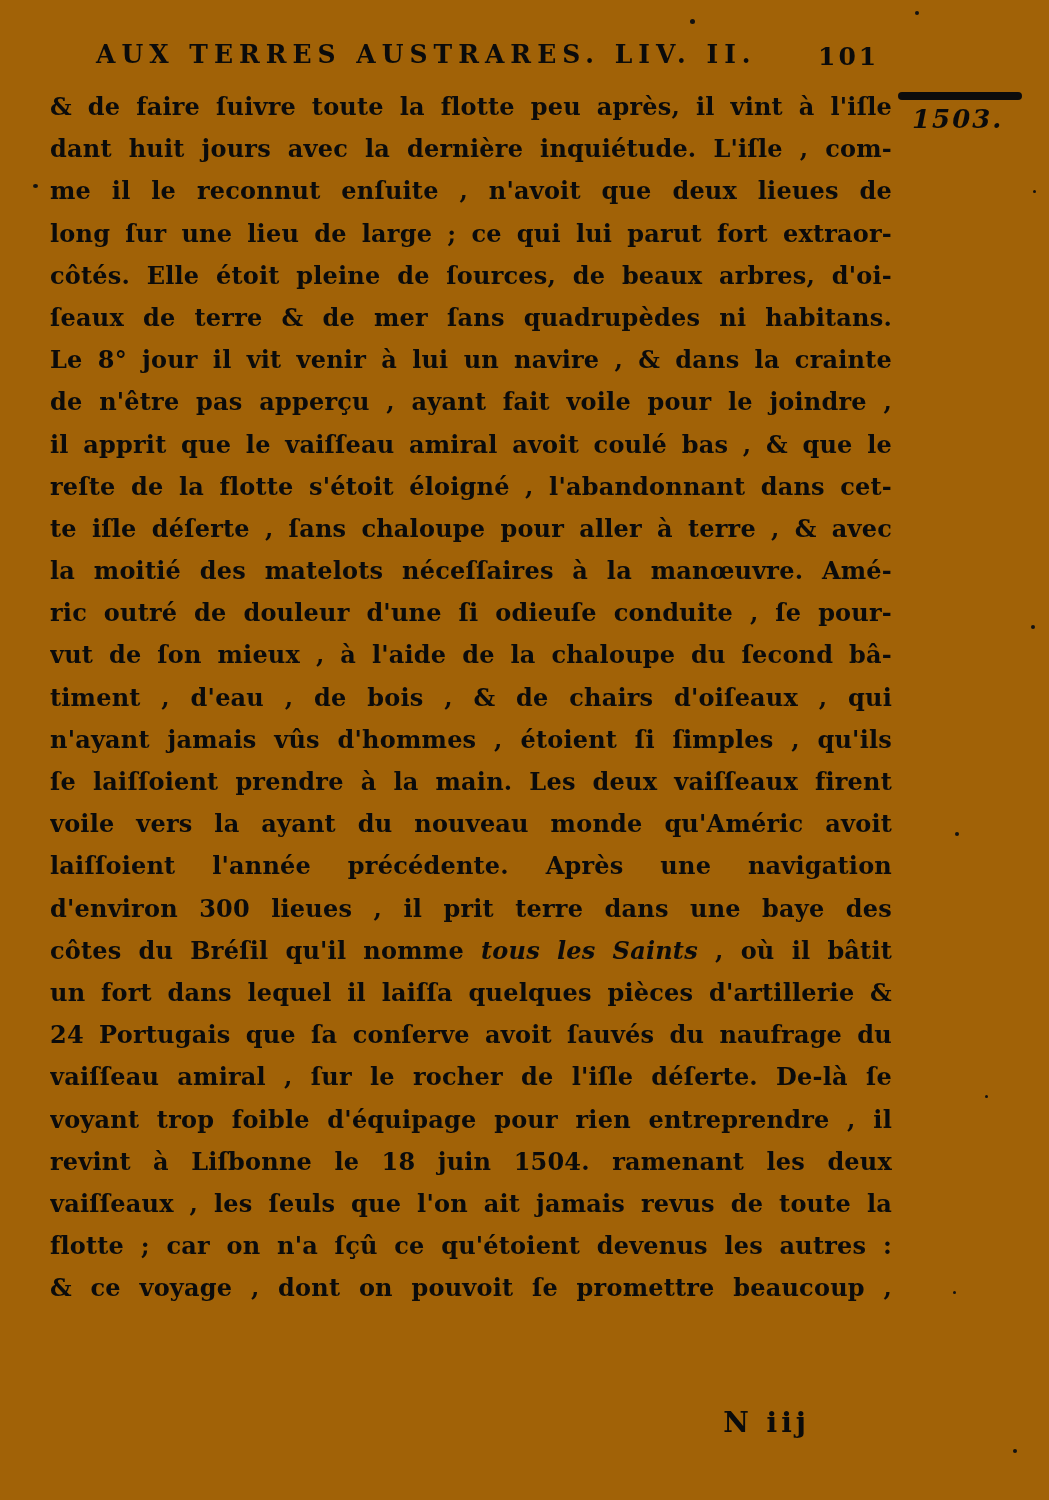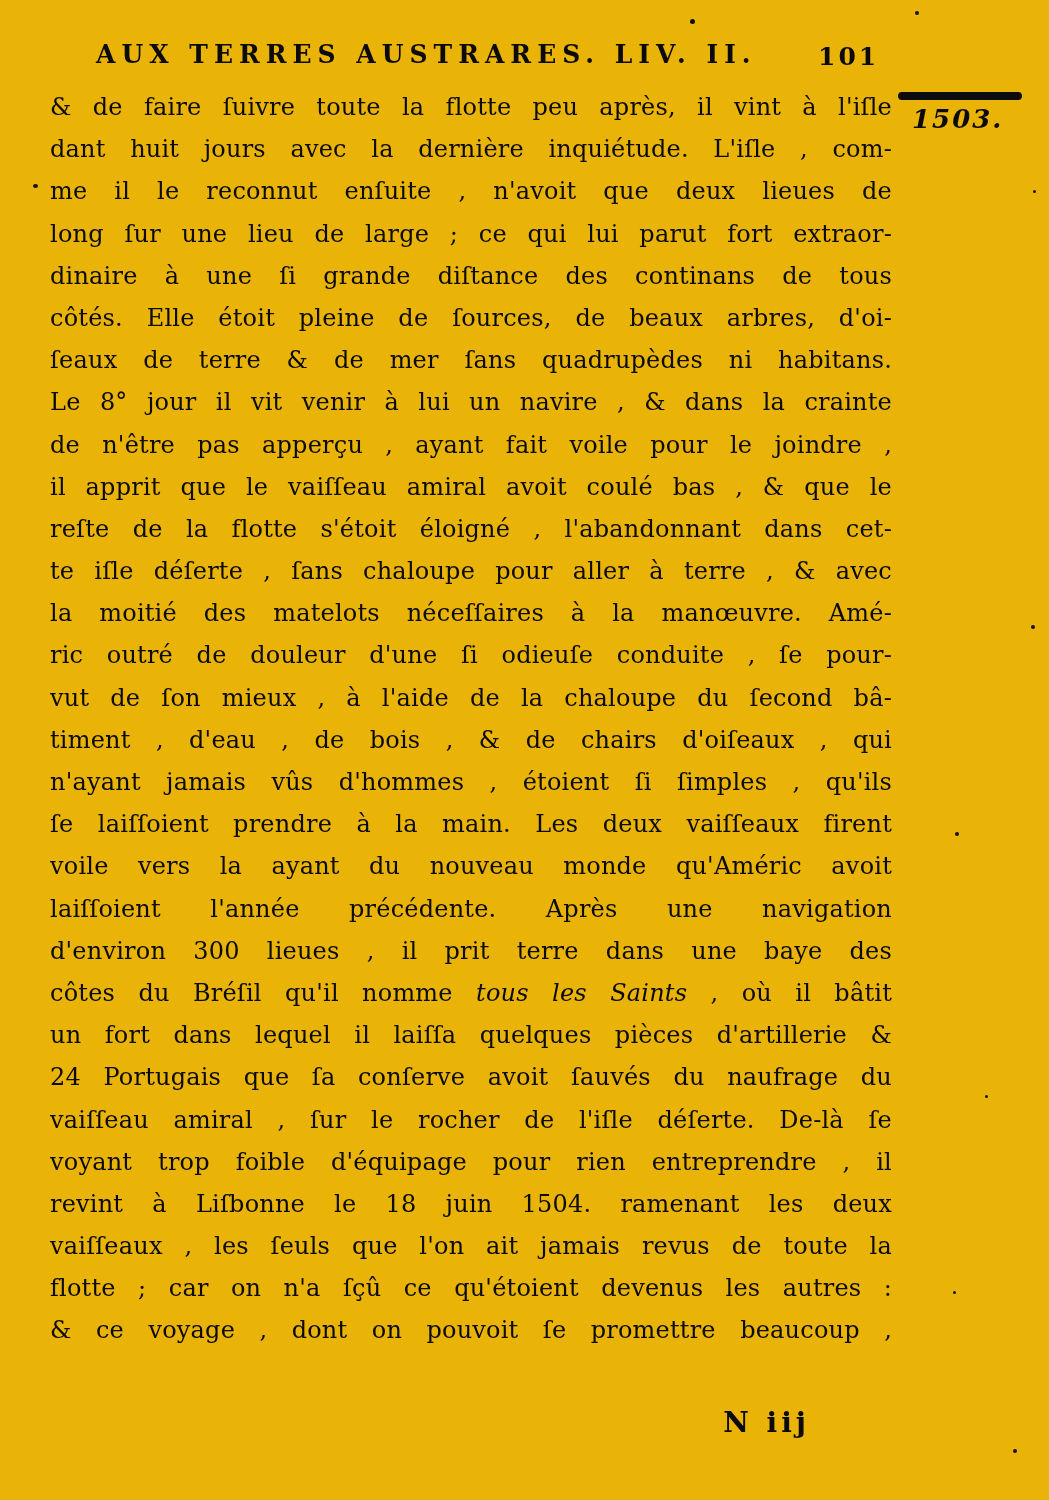--- a/index.html
+++ b/index.html
@@ -4,21 +4,21 @@
 <style>
   html, body {
     margin: 0;
     padding: 0;
     background: #e8e8e8;
   }
   .page {
     position: relative;
     width: 1049px;
     height: 1500px;
-    background: #eab308;
+    background: #a16207;
     overflow: hidden;
     font-family: "DejaVu Serif", "Liberation Serif", serif;
     color: #0b0b0b;
   }
   
   .running-title {
     position: absolute;
     left: 96px;
     top: 40px;
     font-size: 25px;
@@ -59,21 +59,21 @@
   .body-text {
     position: absolute;
     left: 50px;
     top: 86px;
     width: 842px;
   }
   .line {
     height: 42.2px;
     line-height: 42.2px;
     font-size: 24px;
-    font-weight: 400;
+    font-weight: 700;
     letter-spacing: 0.2px;
     text-align: justify;
     text-align-last: justify;
     text-justify: inter-word;
     overflow: hidden;
     white-space: normal;
   }
   .line .italic {
     font-style: italic;
   }
@@ -106,21 +106,20 @@
 
   <div class="margin-rule"></div>
 
   <div class="margin-year">1503.</div>
 
   <div class="body-text" id="body-text">
       <div class="line">&amp; de faire ſuivre toute la flotte peu après, il vint à l'iſle</div>
       <div class="line">dant huit jours avec la dernière inquiétude. L'iſle , com-</div>
       <div class="line">me il le reconnut enſuite , n'avoit que deux lieues de</div>
       <div class="line">long ſur une lieu de large ; ce qui lui parut fort extraor-</div>
-      <div class="line">dinaire à une ſi grande diſtance des continans de tous</div>
       <div class="line">côtés. Elle étoit pleine de ſources, de beaux arbres, d'oi-</div>
       <div class="line">ſeaux de terre &amp; de mer ſans quadrupèdes ni habitans.</div>
       <div class="line">Le 8° jour il vit venir à lui un navire , &amp; dans la crainte</div>
       <div class="line">de n'être pas apperçu , ayant fait voile pour le joindre ,</div>
       <div class="line">il apprit que le vaiſſeau amiral avoit coulé bas , &amp; que le</div>
       <div class="line">reſte de la flotte s'étoit éloigné , l'abandonnant dans cet-</div>
       <div class="line">te iſle déſerte , ſans chaloupe pour aller à terre , &amp; avec</div>
       <div class="line">la moitié des matelots néceſſaires à la manœuvre. Amé-</div>
       <div class="line">ric outré de douleur d'une ſi odieuſe conduite , ſe pour-</div>
       <div class="line">vut de ſon mieux , à l'aide de la chaloupe du ſecond bâ-</div>

